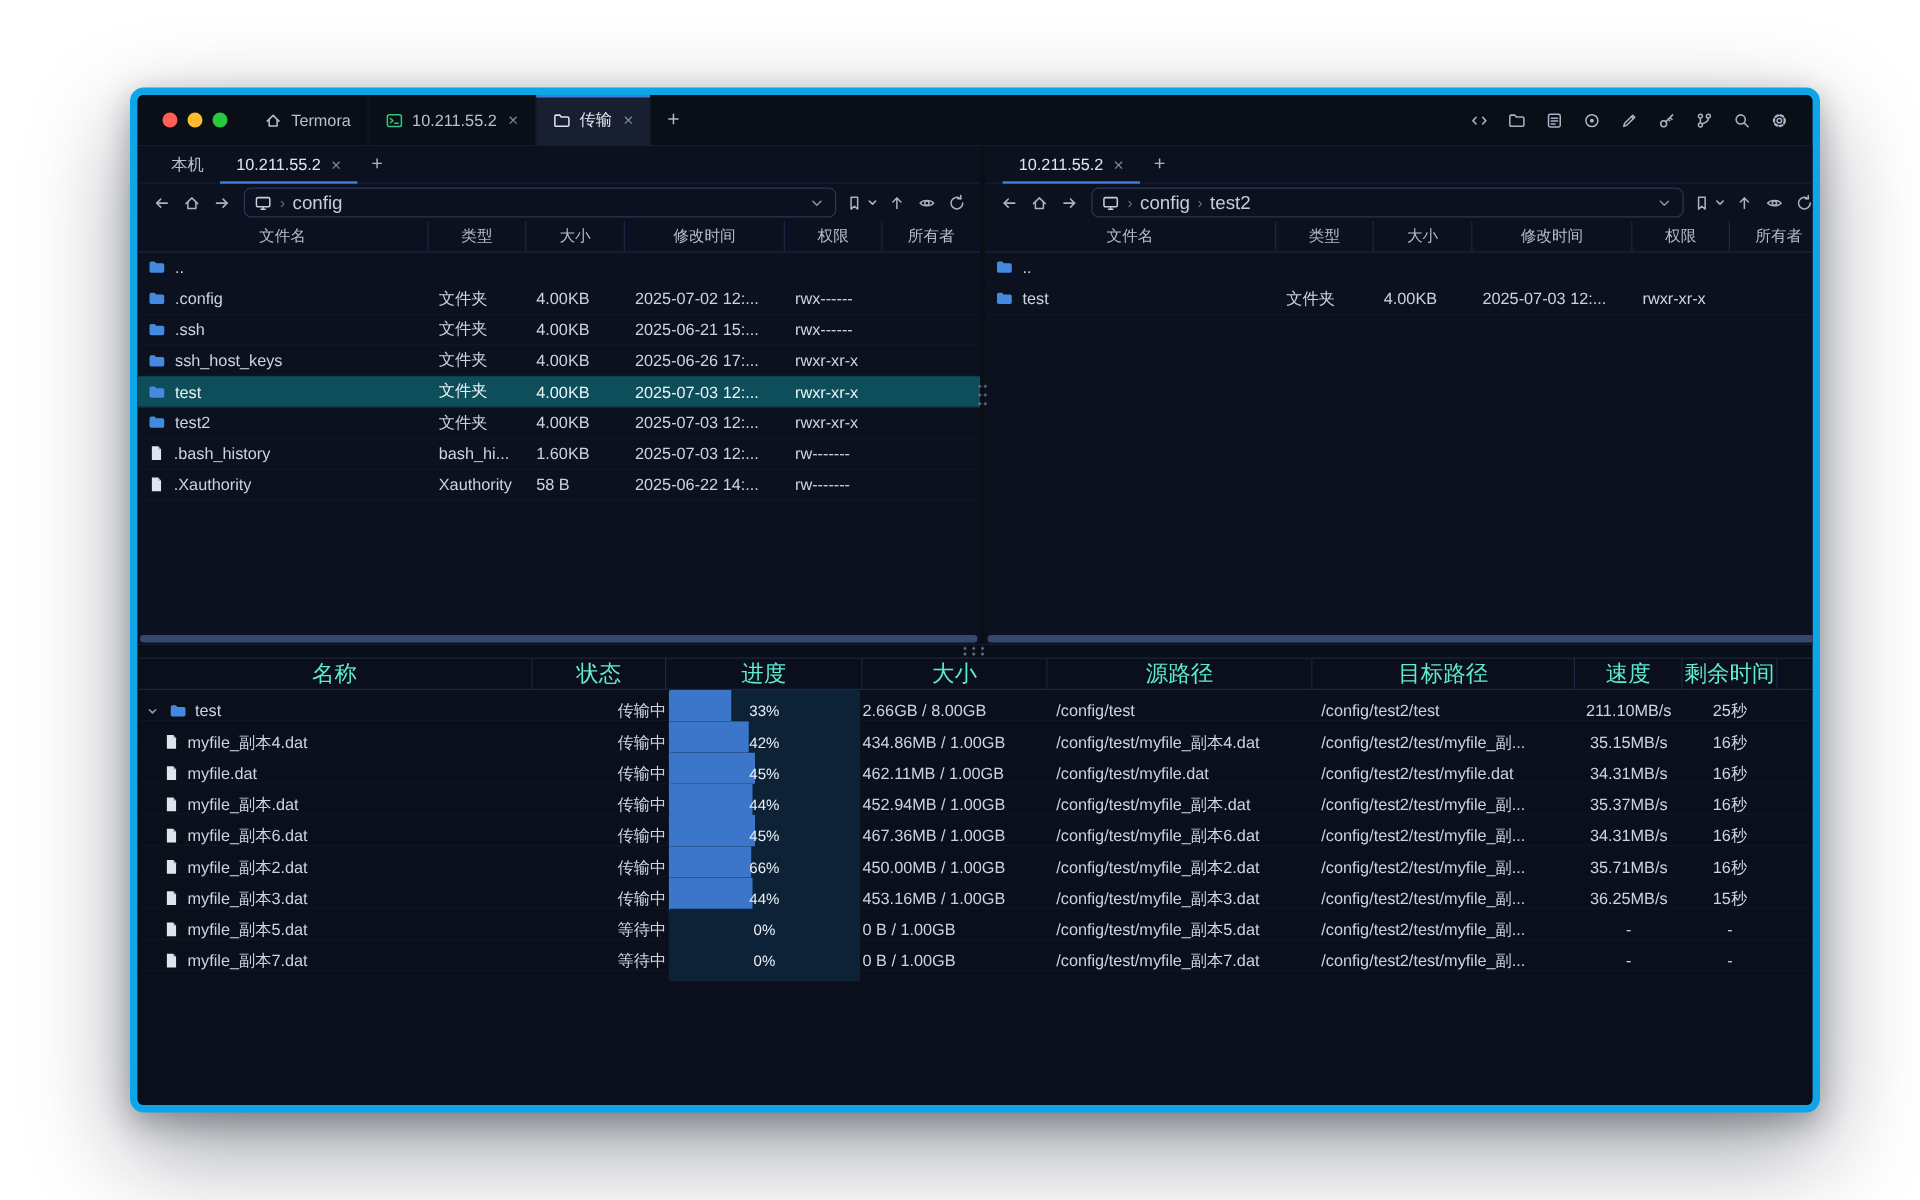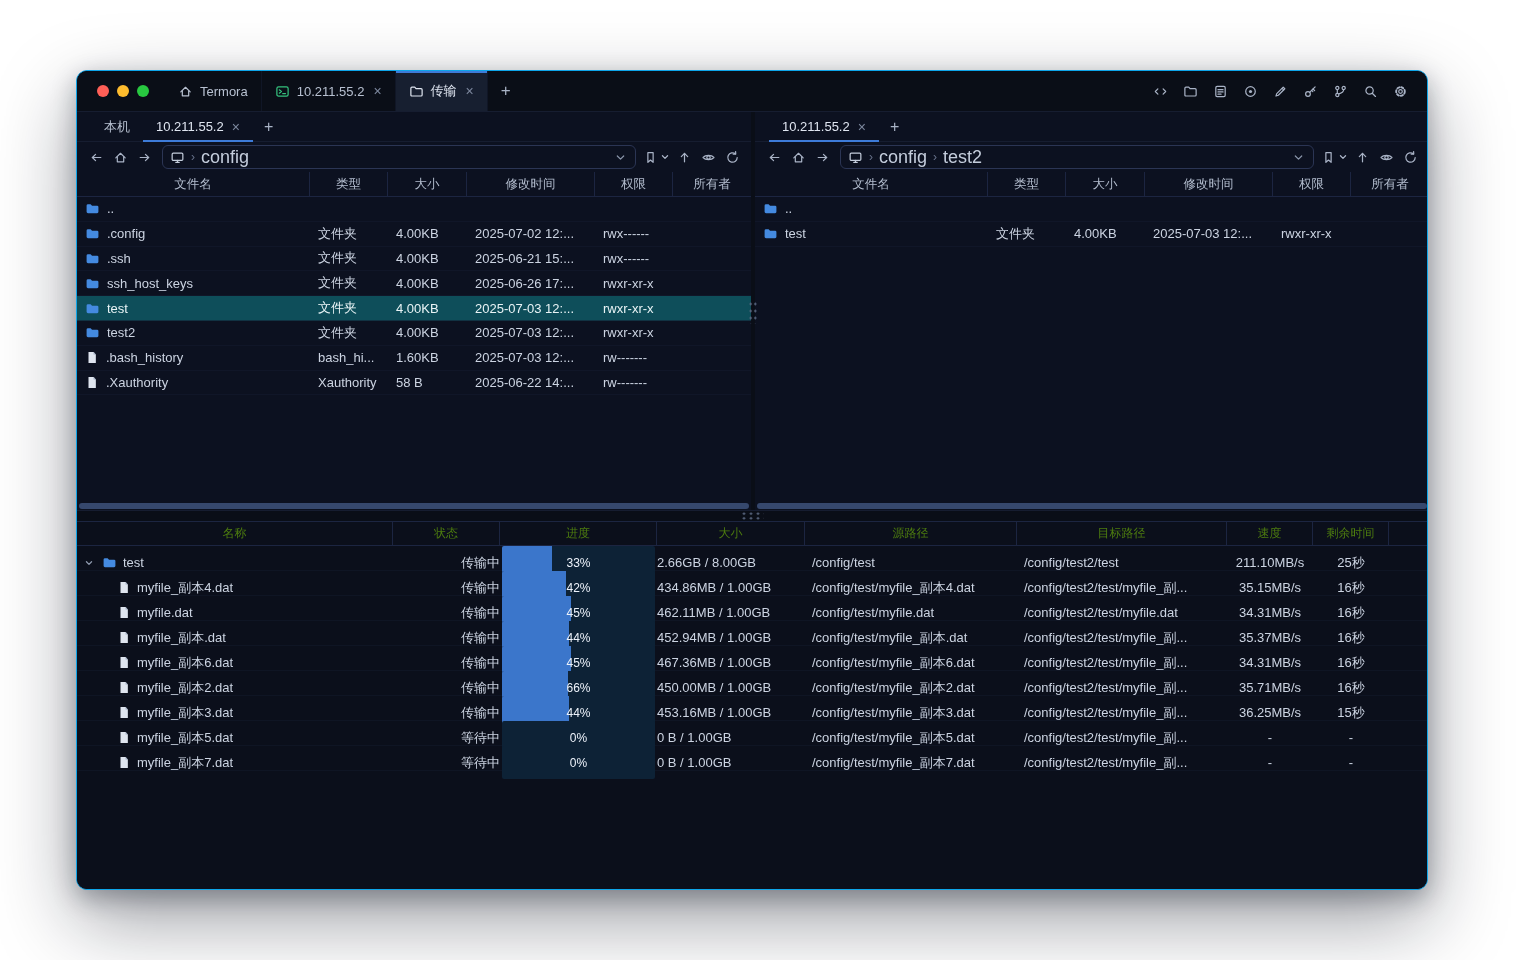--- a/index.html
+++ b/index.html
@@ -1,21 +1,21 @@
 <!DOCTYPE html>
 <html style="--accent: #3d7bd8; --selection: #0e4e5a; --progress-fill: #3b76cb; --progress-track: #0d2236; --folder-icon: #448ae0; --terminal-green: #35c27e; --traffic-red: #ff5f57; --traffic-yellow: #febc2e; --traffic-green: #28c840; --scrollbar-thumb: #36486d;"><head>
 <meta charset="utf-8">
 <style>
   *{box-sizing:border-box;margin:0;padding:0}
   html,body{width:1536px;height:960px;overflow:hidden}
   body{background:#ffffff;font-family:"Liberation Sans","DejaVu Sans",sans-serif;cursor:default}
   .page{position:relative;width:1536px;height:960px;background:#ffffff}
 
-  .window{position:absolute;left:76px;top:70px;width:1352px;height:820px;border-radius:11px;
-    background:#0b0f1b;border:1px solid #0ea5e9;overflow:hidden;display:flex;flex-direction:column;
+  .window{position:absolute;left:104px;top:70px;width:1352px;height:820px;border-radius:11px;
+    background:#0b0f1b;border:6px solid #0ea5e9;overflow:hidden;display:flex;flex-direction:column;
     color:#ccd4e2;font-size:13px;
     box-shadow:0 30px 80px rgba(10,15,30,.40),0 8px 24px rgba(10,15,30,.30)}
 
   
   .titlebar{flex:0 0 41px;background:#0a0e17;border-bottom:1px solid #161d30;display:flex;align-items:stretch}
   .traffic{display:flex;align-items:center;gap:8px;padding:0 16px 0 20px}
   .dot{width:12px;height:12px;border-radius:50%}
   .dot.red{background:var(--traffic-red,#ff5f57)}
   .dot.yellow{background:var(--traffic-yellow,#febc2e)}
   .dot.green{background:var(--traffic-green,#28c840)}
@@ -37,21 +37,21 @@
   .ptab{position:relative;display:flex;align-items:center;gap:6px;padding:0 13px;color:#b7c0d0;white-space:nowrap}
   .ptab.active{color:#e0e6f1}
   .ptab.active::after{content:"";position:absolute;left:0;right:0;bottom:-1px;height:2px;background:var(--accent,#3d7bd8)}
   .ptab-add{display:flex;align-items:center;padding:0 11px;font-size:16px;color:#aab4c7}
 
   .panel-toolbar{flex:0 0 30px;display:flex;align-items:center;padding:0 8px;gap:2px;color:#a9b3c6}
   .nav-btn{min-width:22px;height:22px;display:flex;align-items:center;justify-content:center;border-radius:4px;gap:1px}
   .breadcrumb{flex:1;min-width:0;height:24px;margin:0 5px;border:1px solid #2b3554;border-radius:6px;
     display:flex;align-items:center;gap:6px;padding:0 7px;color:#c4cddc}
   .crumb-sep{color:#66718a;font-size:12px}
-  .crumb{font-size:18px;white-space:nowrap}
+  .crumb{font-size:15px;white-space:nowrap}
   .bc-caret{margin-left:auto;color:#8a95aa;display:inline-flex}
 
   .f-head{flex:0 0 25px;display:grid;grid-template-columns:233px 78px 79px 128px 78px 78px;
     border-bottom:1px solid #1c2541;color:#b3bdce;font-size:12.5px}
   .hc{display:flex;align-items:center;justify-content:center;border-right:1px solid #1c2541;height:100%;white-space:nowrap;overflow:hidden}
   .hc:last-child{border-right:none}
   .hc.filler{border-right:none}
   .f-body{flex:1;min-height:0;overflow:hidden}
   .f-row{display:grid;grid-template-columns:233px 78px 79px 128px 78px 78px;height:24.8px;align-items:center;
     border-bottom:1px solid rgba(20,28,48,.55)}
@@ -66,27 +66,27 @@
   
   .h-splitter{flex:0 0 12px;background:#0a0e17;border-top:1px solid #161d30;border-bottom:1px solid #1c2541;position:relative;cursor:row-resize}
   .grip{position:absolute;left:50%;top:50%;transform:translate(-50%,-50%)}
   .grip-v{width:9px;height:23px;background-image:radial-gradient(circle,#5a6781 1.1px,transparent 1.35px);background-size:4.5px 7px;z-index:5}
   .grip-h{width:23px;height:9px;background-image:radial-gradient(circle,#5a6781 1.1px,transparent 1.35px);background-size:7px 4.5px}
   .v-divider .grip-v{top:200px}
 
   
   .transfer{flex:1;min-height:0;display:flex;flex-direction:column;background:#0b0f1b}
   .t-header{flex:0 0 24px;display:grid;grid-template-columns:316px 107px 157px 148px 212px 210px 86px 76px 1fr;
-    color:#4d7c0f;font-size:12px;border-bottom:1px solid #1c2541}
+    color:#5eead4;font-size:18px;border-bottom:1px solid #1c2541}
   .t-body{flex:1;overflow:hidden}
   .t-row{display:grid;grid-template-columns:316px 107px 157px 148px 212px 210px 86px 76px 1fr;height:25px;align-items:center;
     border-bottom:1px solid rgba(20,28,48,.45)}
   .t-name{display:flex;align-items:center;gap:6px;white-space:nowrap;overflow:hidden;padding-right:6px}
   .t-name.lvl0{padding-left:6px}
-  .t-name.lvl1{padding-left:40px}
+  .t-name.lvl1{padding-left:20px}
   .tree-toggle{color:#8e99ad;display:inline-flex;width:13px;line-height:0}
   .t-status{text-align:right;white-space:nowrap}
   .t-progress{padding:0 2px}
   .pbar{position:relative;height:33px;background:var(--progress-track,#0d2236);border-radius:2px;overflow:hidden}
   .pfill{position:absolute;top:0;bottom:0;left:0;background:var(--progress-fill,#3b76cb)}
   .plabel{position:absolute;inset:0;display:flex;align-items:center;justify-content:center;font-size:12px;color:#edf2fa}
   .t-size{padding-right:10px;white-space:nowrap}
   .t-path{padding:0 7px;white-space:nowrap;overflow:hidden}
   .t-speed,.t-rem{text-align:center;white-space:nowrap}
 </style>

